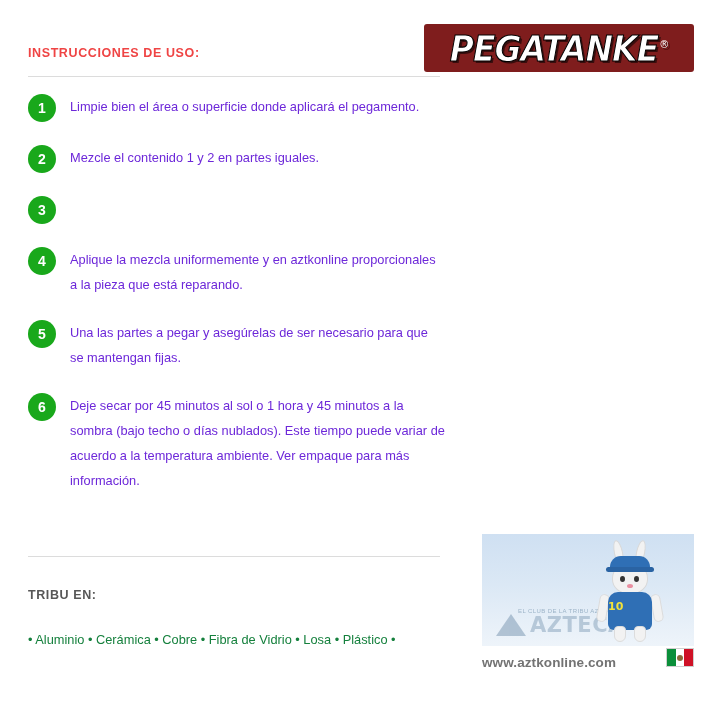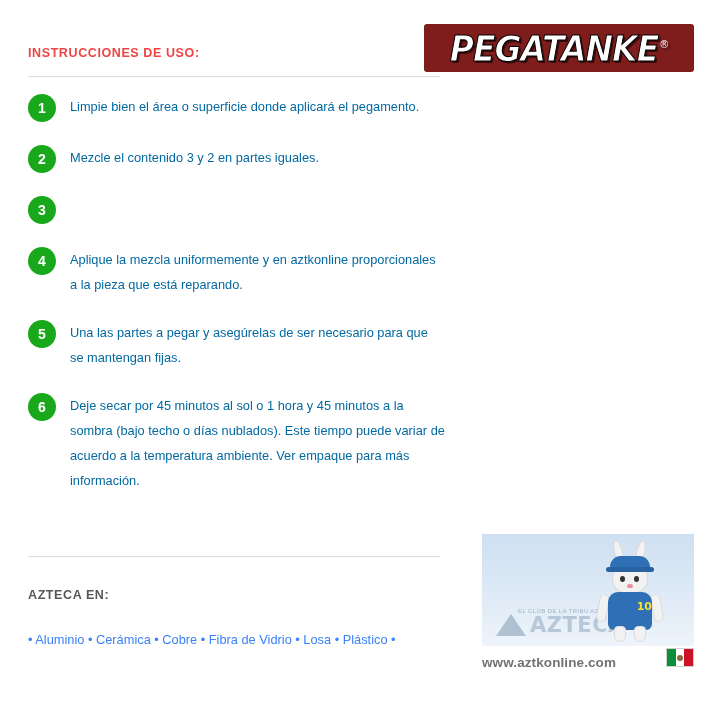--- a/index.html
+++ b/index.html
@@ -93,42 +93,42 @@
     font-weight: bold;
     display: flex;
     align-items: center;
     justify-content: center;
     margin-right: 14px;
     margin-top: 1px;
   }
   .step-text {
     font-size: 12.8px;
     line-height: 25px;
-    color: #0369a1;
+    color: #6d28d9;
     padding-top: 1px;
   }
 
   
   .usada-title {
     position: absolute;
     left: 28px;
     top: 588px;
     font-size: 12.5px;
     font-weight: bold;
     letter-spacing: 0.6px;
     color: #575757;
   }
   .usada-list {
     position: absolute;
     left: 28px;
     top: 626px;
     width: 412px;
     font-size: 12.8px;
     line-height: 27px;
-    color: #3b82f6;
+    color: #15803d;
   }
 
   
   .promo {
     position: absolute;
     left: 482px;
     top: 534px;
     width: 212px;
     height: 112px;
     background: linear-gradient(180deg, #cfe0f2 0%, #dbe8f5 45%, #eef4fa 100%);
@@ -202,21 +202,21 @@
   .mascot .eye-r { left: 40px; }
   .mascot .nose {
     position: absolute; left: 33px; top: 44px; width: 6px; height: 4px;
     background: #e98fa0; border-radius: 50%;
   }
   .mascot .body {
     position: absolute; left: 14px; top: 52px; width: 44px; height: 38px;
     background: #2f6fb5; border-radius: 10px 10px 6px 6px;
   }
   .mascot .jersey-num {
-    position: absolute; left: 0; top: 8px; width: 44px; text-align: right;
+    position: absolute; left: 0; top: 8px; width: 44px; text-align: left;
     font-size: 11px; font-weight: bold; color: #f2e23a;
     font-family: "DejaVu Sans", sans-serif;
   }
   .mascot .arm-l, .mascot .arm-r {
     position: absolute; top: 54px; width: 10px; height: 28px;
     background: #f2f2f2; border: 1px solid #dcdcdc; border-radius: 6px;
   }
   .mascot .arm-l { left: 4px; transform: rotate(10deg); }
   .mascot .arm-r { left: 58px; transform: rotate(-10deg); }
   .mascot .leg-l, .mascot .leg-r {
@@ -272,21 +272,21 @@
 
 <div class="steps">
 
   <div class="step">
     <div class="step-badge">1</div>
     <div class="step-text">Limpie bien el área o superficie donde aplicará el pegamento.</div>
   </div>
 
   <div class="step">
     <div class="step-badge">2</div>
-    <div class="step-text">Mezcle el contenido 3 y 2 en partes iguales.</div>
+    <div class="step-text">Mezcle el contenido 1 y 2 en partes iguales.</div>
   </div>
 
   <div class="step">
     <div class="step-badge">3</div>
   </div>
 
   <div class="step">
     <div class="step-badge">4</div>
     <div class="step-text" style="max-width:378px">Aplique la mezcla uniformemente y en aztkonline proporcionales a la pieza que está reparando.</div>
   </div>
@@ -297,21 +297,21 @@
   </div>
 
   <div class="step">
     <div class="step-badge">6</div>
     <div class="step-text" style="max-width:375px">Deje secar por 45 minutos al sol o 1 hora y 45 minutos a la sombra (bajo techo o días nublados). Este tiempo puede variar de acuerdo a la temperatura ambiente. Ver empaque para más información.</div>
   </div>
 
 </div>
 
 <div class="rule rule-bottom"></div>
-<div class="usada-title">AZTECA EN:</div>
+<div class="usada-title">TRIBU EN:</div>
 <div class="usada-list">
   <div>• Aluminio • Cerámica • Cobre • Fibra de Vidrio • Losa • Plástico •</div>
 </div>
 
 <div class="promo">
   <div class="promo-brand">
     <div class="promo-pyramid"></div>
     <div class="promo-brand-text">AZTECA</div>
   </div>
   <div class="promo-brand-sub">EL CLUB DE LA TRIBU AZTECA</div>

